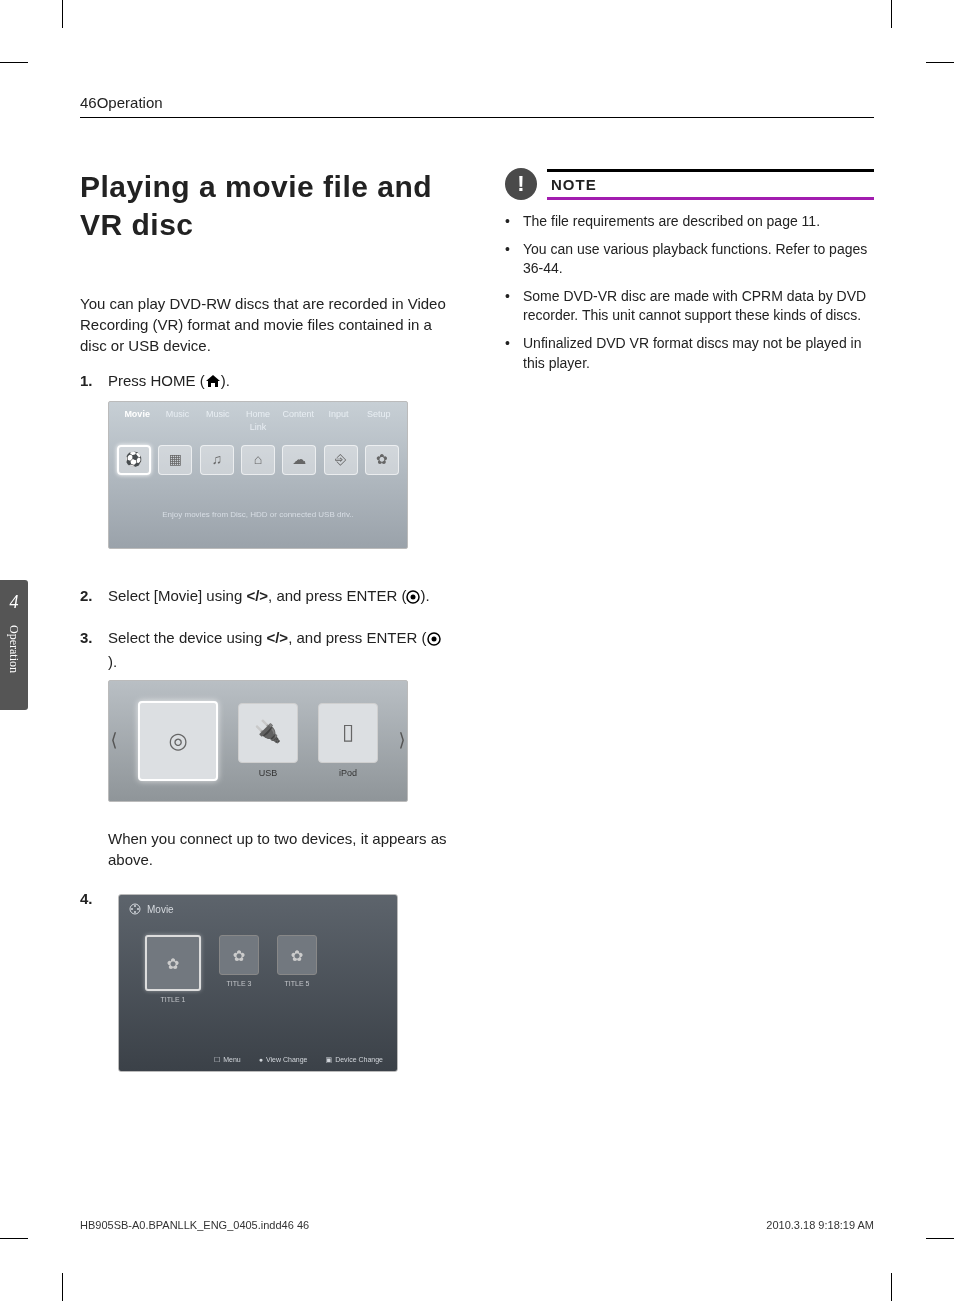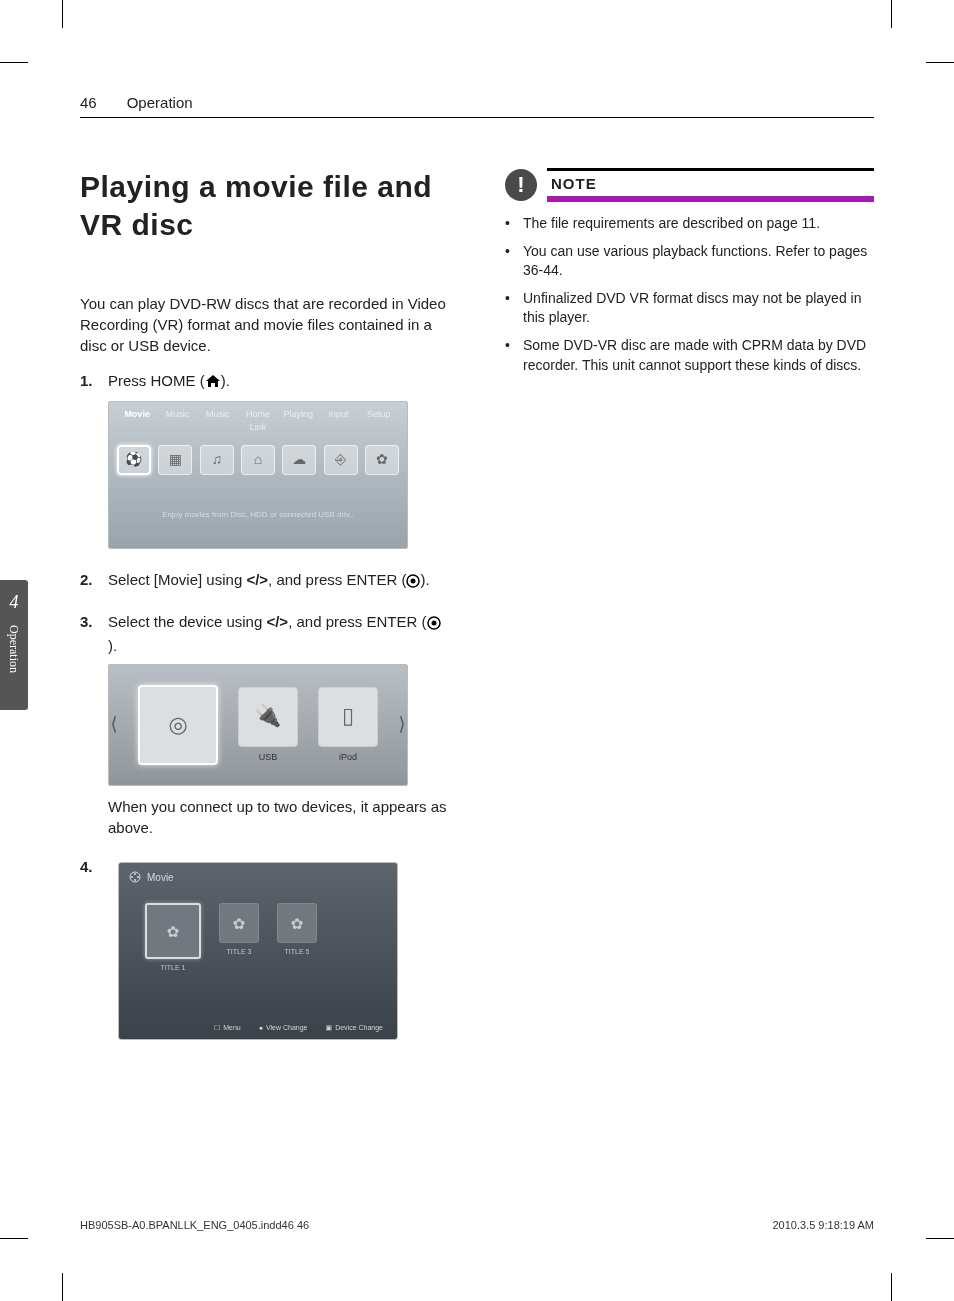--- a/index.html
+++ b/index.html
@@ -26,21 +26,20 @@
 
   .page {
     position: absolute;
     top: 62px; left: 62px; right: 62px; bottom: 62px;
     padding: 30px 18px 18px 18px;
   }
 
   .header {
     display: flex;
     align-items: baseline;
-    gap: 30px;
     border-bottom: 1px solid #000;
     padding-bottom: 4px;
     margin-bottom: 50px;
   }
   .page-number { font-size: 15px; }
   .section-name { font-size: 15px; }
 
   .columns {
     display: flex;
     gap: 56px;
@@ -77,21 +76,21 @@
     vertical-align: -3px;
   }
   .arrows { font-family: "Lucida Sans Unicode", Arial, sans-serif; font-weight: 700; white-space: nowrap; }
 
   
   .ss {
     border: 1px solid #bbb;
     border-radius: 2px;
     background: linear-gradient(#c7cfd5, #9aa2aa);
     overflow: hidden;
-    margin: 6px 0 10px 0;
+    margin: 6px 0 26px 0;
   }
   .ss1 { width: 300px; height: 148px; position: relative; }
   .ss1-tabs {
     display: flex;
     justify-content: space-between;
     padding: 6px 8px 2px 8px;
     font-size: 9px;
     color: #e8eef3;
   }
   .ss1-tabs span { flex: 1; text-align: center; }
@@ -175,21 +174,21 @@
   }
   .note-bang {
     width: 32px; height: 32px; border-radius: 50%;
     background: #4a4a4a; color: #fff;
     display:flex;align-items:center;justify-content:center;
     font-size: 22px; font-weight: 700;
   }
   .note-label {
     font-weight: 800;
     border-top: 3px solid #000;
-    border-bottom: 6px solid #a21caf;
+    border-bottom: 3px solid #a21caf;
     padding: 2px 0;
     letter-spacing: 1px;
     flex: 1;
   }
   .note-label span {
     display: inline-block;
     padding: 0 4px;
   }
 
   ul.note-list {
@@ -261,21 +260,21 @@
                     <path d="M8 1 L15 7 H13 V13 H10 V9 H6 V13 H3 V7 H1 Z" fill="#000"></path>
                   </svg></span><span>).</span>
             </p>
 
             <div class="ss ss1">
               <div class="ss1-tabs">
                 <span class="active">Movie</span>
                 <span>Music</span>
                 <span>Music</span>
                 <span>Home Link</span>
-                <span>Playing</span>
+                <span>Content</span>
                 <span>Input</span>
                 <span>Setup</span>
               </div>
               <div class="ss1-icons">
                 <div class="ss1-iconbox active">⚽</div>
                 <div class="ss1-iconbox">▦</div>
                 <div class="ss1-iconbox">♫</div>
                 <div class="ss1-iconbox">⌂</div>
                 <div class="ss1-iconbox">☁</div>
                 <div class="ss1-iconbox">⎆</div>
@@ -375,27 +374,27 @@
       </div>
 
       <ul class="note-list">
         <li>
             <span>The file requirements are described on page 11.</span>
           </li>
         <li>
             <span>You can use various playback functions. Refer to pages 36-44.</span>
           </li>
         <li>
+            <span>Some DVD-VR disc are made with CPRM data by DVD recorder. This unit cannot support these kinds of discs.</span>
+          </li>
+        <li>
             <span>Unfinalized DVD VR format discs may not be played in this player.</span>
           </li>
-        <li>
-            <span>Some DVD-VR disc are made with CPRM data by DVD recorder. This unit cannot support these kinds of discs.</span>
-          </li>
       </ul>
 
     </div>
   </div>
 
   <div class="footer">
     <span>HB905SB-A0.BPANLLK_ENG_0405.indd46   46</span>
-    <span>2010.3.5   9:18:19 AM</span>
+    <span>2010.3.18   9:18:19 AM</span>
   </div>
 </div>
 
 </body></html>

